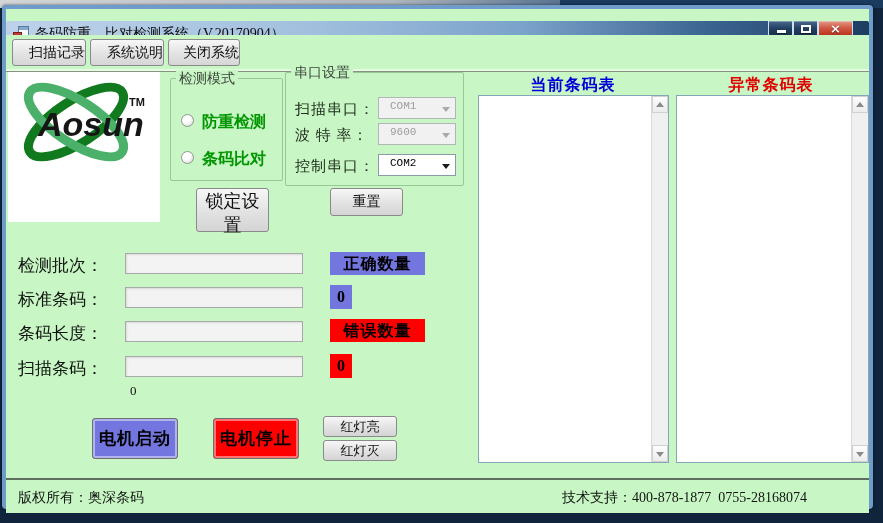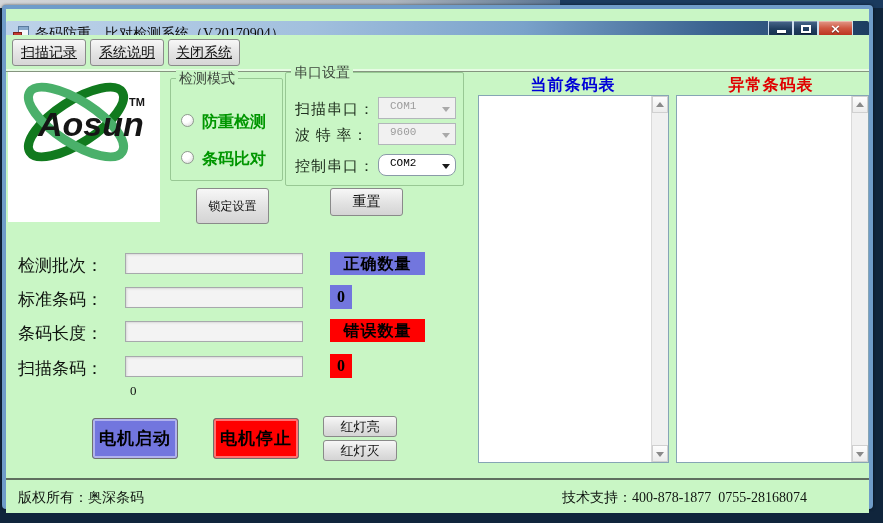--- a/index.html
+++ b/index.html
@@ -35,21 +35,21 @@
   .win-btn.close { width:35px; background:linear-gradient(#e29a8a,#cf5742 45%,#b62a16); border-radius:0 0 4px 0; }
   .glyph-min { position:absolute; left:8px; bottom:4px; width:9px; height:3px; background:#fff; box-shadow:0 1px 1px #0006; }
   .glyph-max { position:absolute; left:7px; top:4px; width:10px; height:8px; border:2px solid #fff; box-shadow:0 1px 1px #0006; }
   .glyph-close { position:absolute; width:100%; text-align:center; top:0; line-height:16px;
     color:#fff; font-size:13px; font-weight:bold; font-family:"DejaVu Sans", sans-serif; text-shadow:0 1px 1px #0008; }
 
   .toolbar { position:absolute; left:0; top:26px; width:100%; height:37px;
     background:#c9f6c5; border-bottom:1px solid #85957f; box-shadow:inset 0 -2px 0 #e7fbe4; }
   .tool-btn { position:absolute; top:4px; height:27px; background:linear-gradient(#f7f7f7,#e3e3e3 55%,#d6d6d6);
     border:1px solid #8a8a8a; border-radius:3px; font-size:14px; color:#101010;
-    font-family:"Liberation Serif", serif; text-align:center; cursor:pointer;text-decoration:underline; }
+    font-family:"Liberation Serif", serif; text-align:right; cursor:pointer; }
 
   .logo-box { position:absolute; left:2px; top:63px; width:152px; height:150px; background:#fff; }
   .logo-caption { position:absolute; left:0; bottom:4px; width:100%; text-align:center;
     font-size:31px; font-style:italic; letter-spacing:2px; color:#111; font-weight:bold; }
 
   .groupbox { position:absolute; border:1px solid #98c894; border-radius:2px; }
   .groupbox .gb-title { position:absolute; left:5px; top:-9px; background:#c9f6c5; padding:0 3px;
     font-size:14px; color:#3c463c; white-space:nowrap; }
 
   .radio-row { position:absolute; left:10px; height:16px; cursor:pointer; }
@@ -171,27 +171,27 @@
       <div class="combo disabled" style="top:24px;">
         <span class="combo-text">COM1</span>
         <span class="arrow"></span>
       </div>
       <span class="serial-row-label" style="top:53px;">波 特 率：</span>
       <div class="combo disabled" style="top:50px;">
         <span class="combo-text">9600</span>
         <span class="arrow"></span>
       </div>
       <span class="serial-row-label" style="top:84px;">控制串口：</span>
-      <div class="combo enabled" style="top:81px;border-radius:8px;">
+      <div class="combo enabled" style="top:81px;">
         <span class="combo-text">COM2</span>
         <span class="arrow"></span>
       </div>
     </div>
 
-    <button class="std-btn" style="left:190px; top:179px; width:73px; height:36px; font-size:12px;">锁定设置</button>
+    <button class="std-btn" style="left:190px; top:179px; width:73px; height:44px; font-size:18px;">锁定设置</button>
     <button class="std-btn" style="left:324px; top:179px; width:73px; height:28px; font-size:14px;">重置</button>
 
     <span class="field-label" style="top:245px;">检测批次：</span>
     <input class="tb" style="top: 244px;" value="">
     <span class="field-label" style="top:279px;">标准条码：</span>
     <input class="tb" style="top: 278px;" value="">
     <span class="field-label" style="top:313px;">条码长度：</span>
     <input class="tb" style="top: 312px;" value="">
     <span class="field-label" style="top:348px;">扫描条码：</span>
     <input class="tb" style="top: 347px;" value="">

